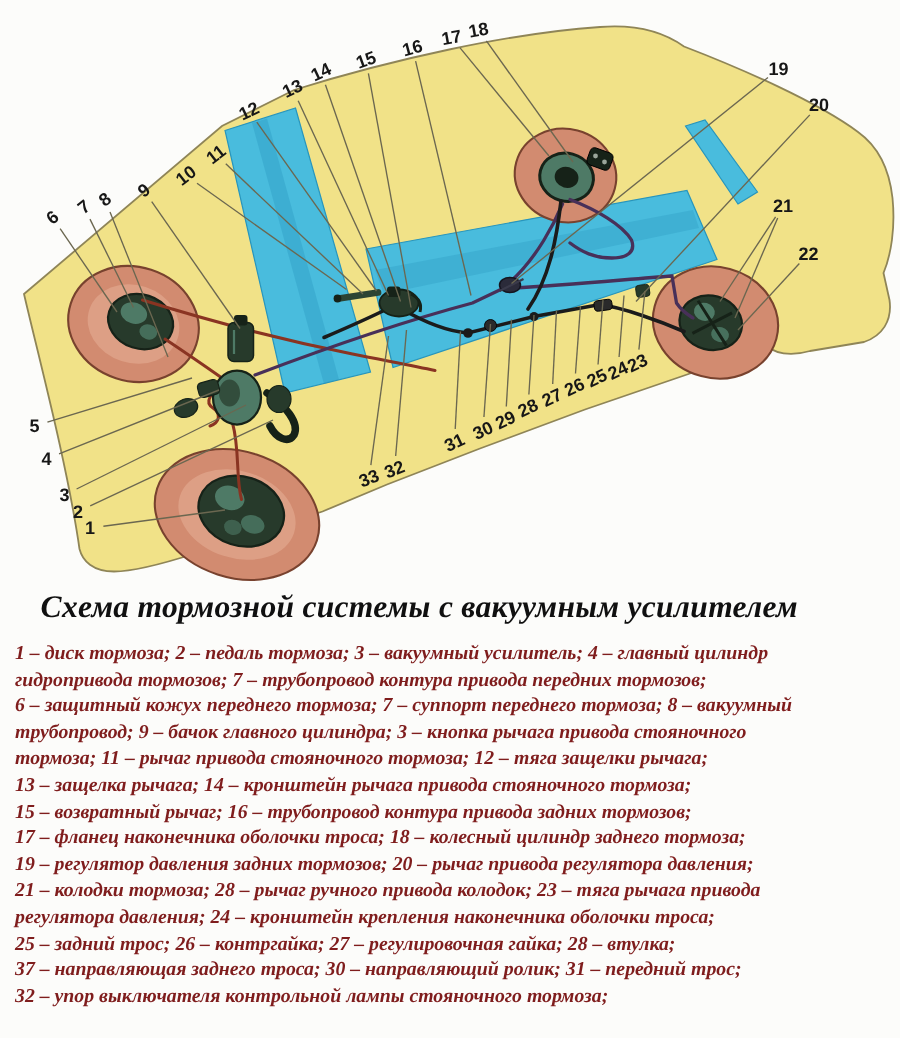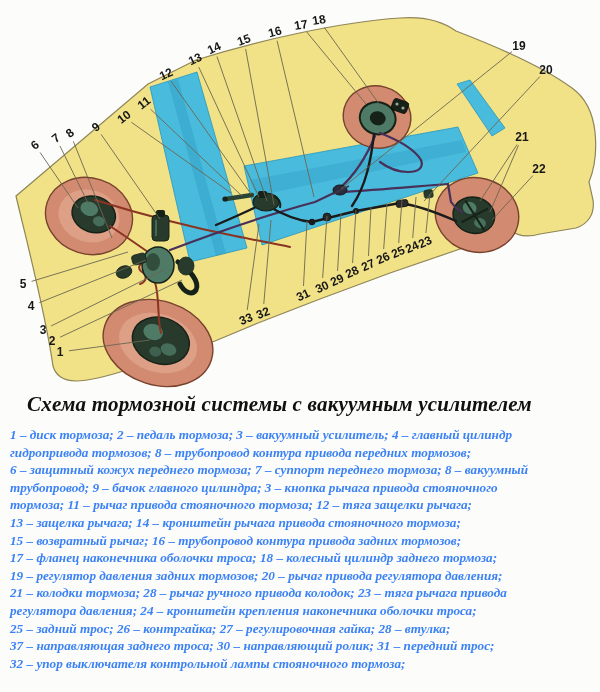--- a/index.html
+++ b/index.html
@@ -4,21 +4,21 @@
 <style>
   html,body{margin:0;padding:0;background:#e8e8e6;}
   .page{position:relative;width:600px;height:692px;background:var(--bg,#fcfcfa);overflow:hidden;
         font-family:"Liberation Serif",serif;}
   .diagram-wrap{position:absolute;left:0;top:0;width:600px;height:390px;}
   .title{position:absolute;left:0;top:392px;width:559px;text-align:center;
          font-family:"Liberation Serif",serif;font-weight:bold;font-style:italic;
          font-size:21px;color:#101010;letter-spacing:.2px;}
   .legend{position:absolute;left:10px;top:426px;width:582px;
           font-family:"Liberation Serif",serif;font-weight:bold;font-style:italic;
-          font-size:13.2px;color:#3b82f6;}
+          font-size:13.2px;color:#7f1d1d;}
   .legend .line{line-height:17.6px;white-space:nowrap;}
   svg text.num{font-family:"Liberation Sans",sans-serif;font-weight:bold;font-size:12px;
                fill:var(--num,#171717);}
 </style>
 </head>
 <body>
 
 <div class="page">
 
   <div class="diagram-wrap">
@@ -271,21 +271,21 @@
             <text x="246" y="323" text-anchor="middle" class="num" transform="rotate(-22 246 319)">33</text>
           </g>
         </g>
     </svg>
   </div>
 
   <div class="title">Схема тормозной системы с вакуумным усилителем</div>
 
   <div class="legend">
     <div class="line">1 – диск тормоза; 2 – педаль тормоза; 3 – вакуумный усилитель; 4 – главный цилиндр</div>
-    <div class="line">гидропривода  тормозов; 8 – трубопровод контура привода передних тормозов;</div>
+    <div class="line">гидропривода  тормозов; 7 – трубопровод контура привода передних тормозов;</div>
     <div class="line">6 – защитный кожух переднего тормоза; 7 – суппорт переднего тормоза; 8 – вакуумный</div>
     <div class="line">трубопровод; 9 – бачок главного цилиндра; 3 – кнопка рычага привода стояночного</div>
     <div class="line">тормоза; 11 – рычаг привода стояночного тормоза; 12 – тяга защелки рычага;</div>
     <div class="line">13 – защелка рычага; 14 – кронштейн рычага привода стояночного тормоза;</div>
     <div class="line">15 – возвратный рычаг; 16 – трубопровод контура привода задних тормозов;</div>
     <div class="line">17 – фланец наконечника оболочки троса; 18 – колесный цилиндр заднего тормоза;</div>
     <div class="line">19 – регулятор давления задних тормозов; 20 – рычаг привода регулятора давления;</div>
     <div class="line">21 – колодки тормоза; 28 – рычаг ручного привода колодок; 23 – тяга рычага привода</div>
     <div class="line">регулятора  давления; 24 – кронштейн крепления наконечника оболочки троса;</div>
     <div class="line">25 – задний трос; 26 – контргайка; 27 – регулировочная гайка; 28 – втулка;</div>

